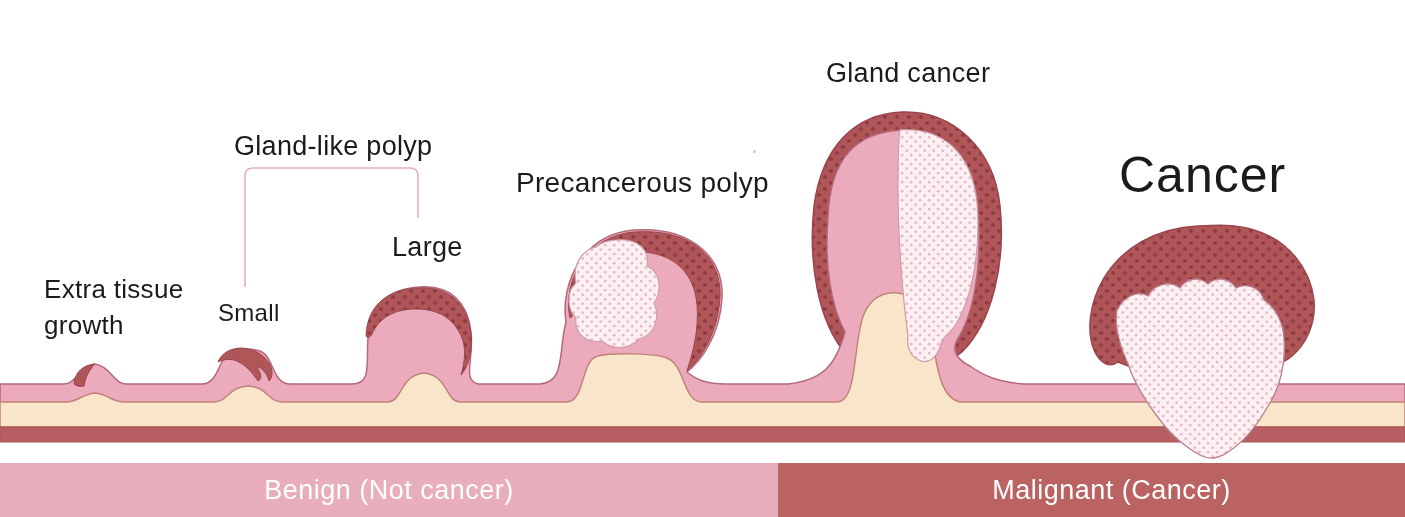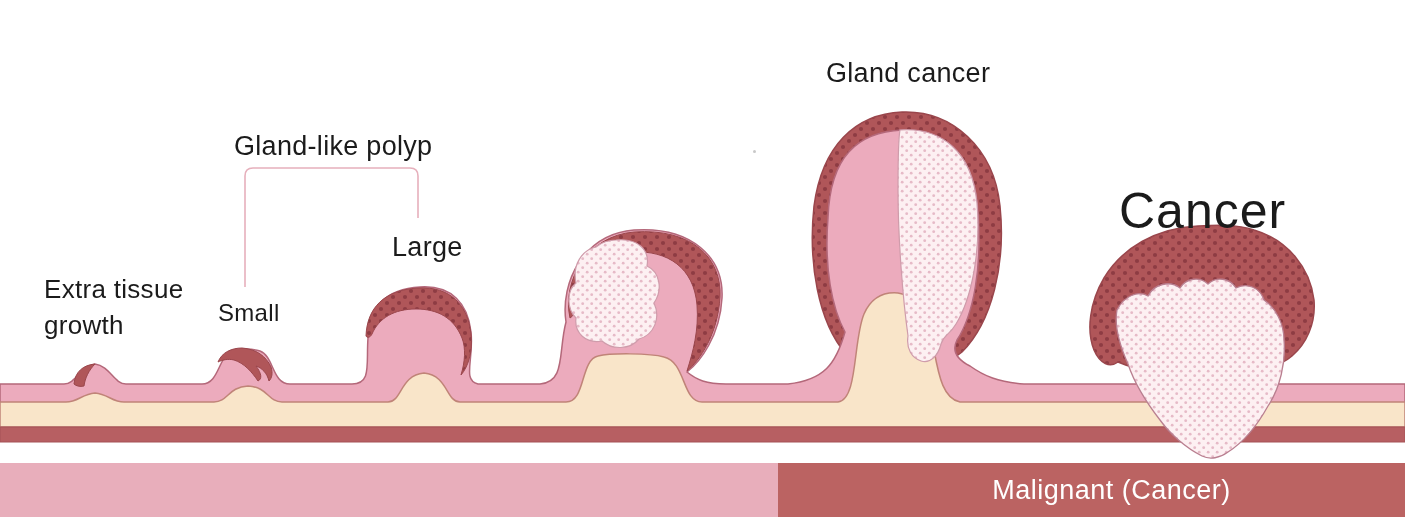--- a/index.html
+++ b/index.html
@@ -6,21 +6,21 @@
   #stage{position:relative;width:1405px;height:517px;background:#ffffff;overflow:hidden;
          font-family:"Liberation Sans",sans-serif;}
   #diagram-svg{position:absolute;left:0;top:0;}
   .lbl{position:absolute;color:#1b1b1b;letter-spacing:.3px;white-space:nowrap;}
   .lbl-extra{left:44px;top:271px;width:170px;font-size:26px;line-height:36px;white-space:normal;}
   .lbl-glandlike{left:234px;top:107px;font-size:27px;margin-top:24px;}
   .lbl-small{left:218px;top:299px;font-size:24px;}
   .lbl-large{left:392px;top:232px;font-size:27px;}
   .lbl-precancer{left:516px;top:167px;font-size:28px;}
   .lbl-glandcancer{left:826px;top:58px;font-size:27px;text-align:right;}
-  .lbl-cancer{left:1119px;top:146px;font-size:50px;letter-spacing:1px;margin-top:36px;}
+  .lbl-cancer{left:1119px;top:146px;font-size:50px;letter-spacing:1px;}
   .bar-label{position:absolute;top:463px;height:54px;display:flex;align-items:center;
              justify-content:center;color:#ffffff;font-size:27px;letter-spacing:.5px;}
   .bar-label-benign{left:0;width:778px;}
   .bar-label-malignant{left:778px;width:627px;padding-left:20px;}
   .stray-dot{position:absolute;left:753px;top:150px;width:3px;height:3px;border-radius:50%;
              background:#9a9a9a;opacity:.55;}
 </style>
 </head>
 <body>
 
@@ -119,19 +119,21 @@
     <path d="M 245,287 L 245,176 Q 245,168 253,168 L 410,168 Q 418,168 418,176 L 418,218" fill="none" stroke="#e6b0bc" stroke-width="1.6"></path>
 
     <rect x="0" y="463" width="778" height="54" fill="#e8aebb"></rect>
     <rect x="778" y="463" width="627" height="54" fill="#bb6362"></rect>
   </svg>
 
   <div class="lbl lbl-extra">Extra tissue growth</div>
   <div class="lbl lbl-glandlike">Gland-like polyp</div>
   <div class="lbl lbl-small">Small</div>
   <div class="lbl lbl-large">Large</div>
+  <div class="lbl lbl-precancer">Precancerous polyp</div>
   <div class="lbl lbl-glandcancer">Gland cancer</div>
   <div class="lbl lbl-cancer">Cancer</div>
 
+  <div class="bar-label bar-label-benign">Benign (Not cancer)</div>
   <div class="bar-label bar-label-malignant">Malignant (Cancer)</div>
 
   <div class="stray-dot"></div>
 </div>
 
 </body></html>

